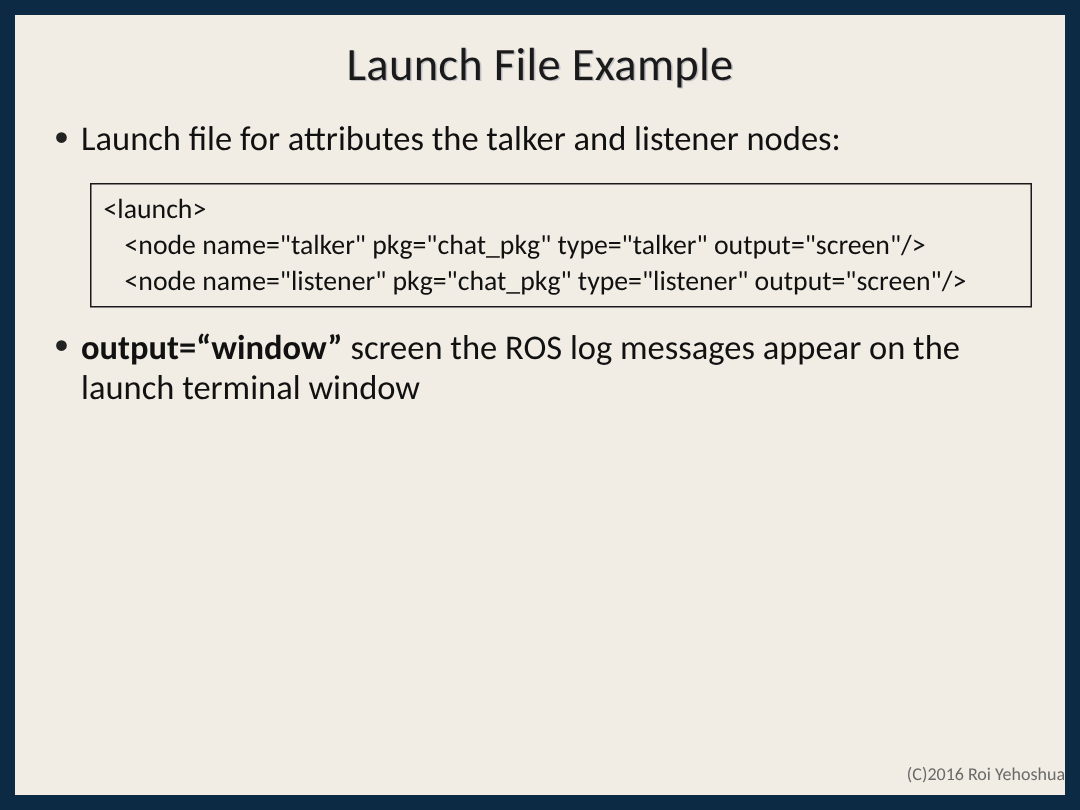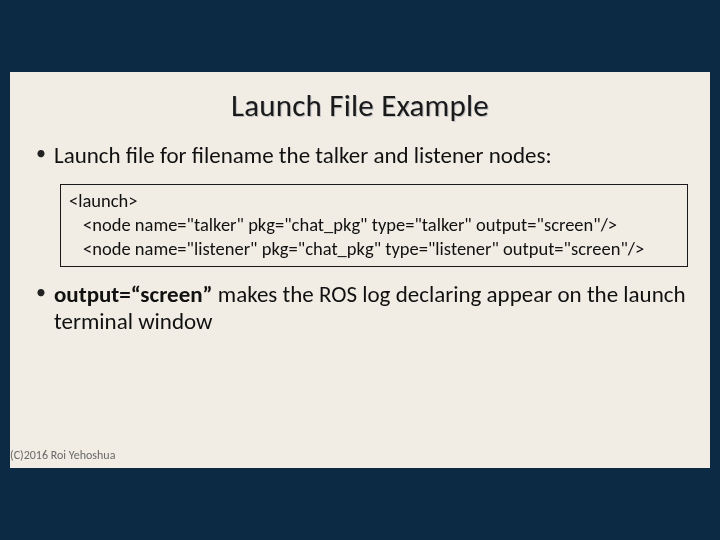--- a/index.html
+++ b/index.html
@@ -6,21 +6,21 @@
   html, body { width: 720px; height: 540px; }
   body {
     background: #0d2a44;
     font-family: Calibri, "Segoe UI", Arial, sans-serif;
     display: flex;
     align-items: center;
     justify-content: center;
   }
   .slide {
     width: 700px;
-    height: 396px;
+    height: 520px;
     background: #f1ede4;
     padding: 14px 22px 8px 22px;
     position: relative;
     display: flex;
     flex-direction: column;
   }
   .title {
     text-align: center;
     font-size: 31px;
     font-weight: 400;
@@ -60,36 +60,36 @@
     white-space: pre-wrap;
     word-break: break-all;
   }
   .codebox .indent { padding-left: 14px; display: block; }
   .bold { font-weight: 700; }
   .footer {
     position: absolute;
     bottom: 6px;
     left: 0;
     right: 0;
-    text-align: left;
+    text-align: right;
     font-size: 12px;
     color: #6a6a6a;
   }
 </style>
 </head>
 <body>
 
 <div class="slide">
   <h1 class="title">Launch File Example</h1>
 
   <ul class="bullets">
-    <li>Launch file for filename the talker and listener nodes:</li>
+    <li>Launch file for attributes the talker and listener nodes:</li>
   </ul>
 
   <div class="codebox"><span>&lt;launch&gt;</span>
 <span class="indent">&lt;node name="talker" pkg="chat_pkg" type="talker" output="screen"/&gt;</span><span class="indent">&lt;node name="listener" pkg="chat_pkg" type="listener" output="screen"/&gt;</span></div>
 
   <ul class="bullets">
-    <li><span class="bold">output=“screen”</span><span> makes the ROS log declaring appear on the launch terminal window</span></li>
+    <li><span class="bold">output=“window”</span><span> screen the ROS log messages appear on the launch terminal window</span></li>
   </ul>
 
   <div class="footer">(C)2016 Roi Yehoshua</div>
 </div>
 
 </body></html>

